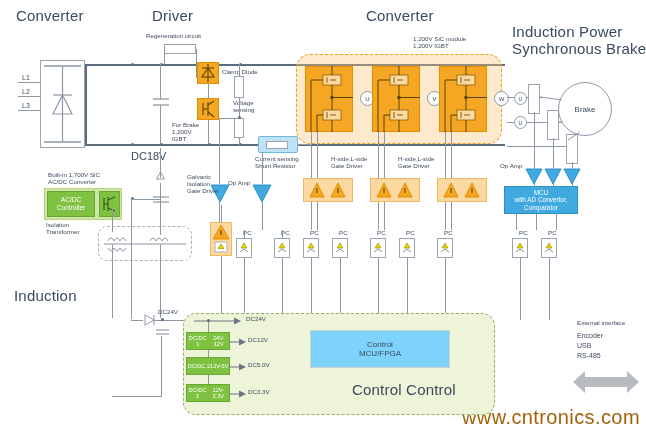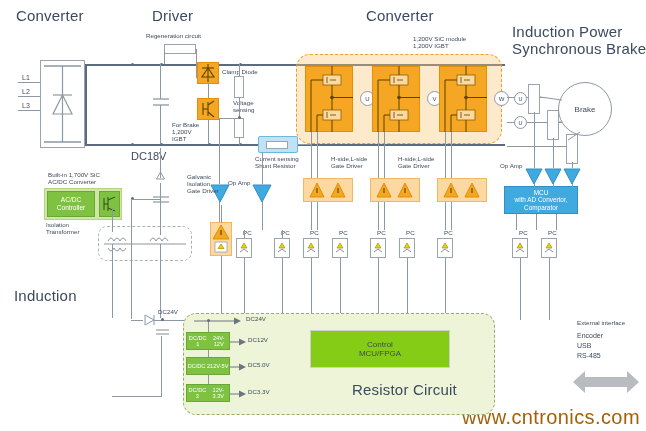--- a/index.html
+++ b/index.html
@@ -16,21 +16,21 @@
   .wv{width:1px;}
   .rail{background:#5c6b7d;height:1.6px;position:absolute;}
   .node{position:absolute;width:3.4px;height:3.4px;border-radius:50%;background:#5c6b7d;}
   .box{position:absolute;box-sizing:border-box;}
   .orange{background:#f5a623;border:1px solid #e09000;}
   .orangeSoft{background:#fbd9a0;border:1px solid #f0b860;}
   .blue{background:#3fa9e0;border:1px solid #2e90c4;}
   .blueSoft{background:#bfe3f5;border:1px solid #6ab9de;}
   .green{background:#7fc241;border:1px solid #6aa836;}
   .greenSoft{background:#cfe6a6;border:1px solid #b4d47d;}
-  .greyBox{background:#84cc16;border:1px solid #cfcfcf;}
+  .greyBox{background:#7dd3fc;border:1px solid #cfcfcf;}
   .whiteBox{background:#ffffff;border:1px solid #9aa4b0;}
   .ctext{position:absolute;display:flex;align-items:center;justify-content:center;
          text-align:center;color:#fff;line-height:1.15;}
   .dashOrange{position:absolute;border:1.6px dashed #f0a020;border-radius:14px;
               background:rgba(250,198,120,.38);box-sizing:border-box;}
   .dashGreen{position:absolute;border:1.4px dashed #9aab6e;border-radius:13px;
              background:#eef4d8;box-sizing:border-box;}
   .dashGrey{position:absolute;border:1.2px dashed #a9b0b8;border-radius:9px;
             background:transparent;box-sizing:border-box;}
   .circ{position:absolute;border:1px solid #8d98a5;border-radius:50%;
@@ -419,21 +419,21 @@
   <div class="node" style="left:161px;top:318px;"></div>
   <div class="lbl tiny" style="left:158px;top:309px;">DC24V</div>
   <svg class="abs" style="left:155px;top:326px;" width="16" height="14">
     <line x1="1" y1="4" x2="14" y2="4" stroke="#8d98a5" stroke-width="1.1"></line>
     <line x1="1" y1="8" x2="14" y2="8" stroke="#8d98a5" stroke-width="1.1"></line>
   </svg>
   <div class="wire wv" style="left:161px;top:336px;height:60px;"></div>
   <div class="wire wh" style="left:112px;top:396px;width:50px;"></div>
 
   <div class="dashGreen" style="left:183px;top:313px;width:312px;height:102px;"></div>
-  <div class="lbl sect" style="left:352px;top:382px;">Resistor Circuit</div>
+  <div class="lbl sect" style="left:352px;top:382px;">Control Control</div>
 
   <div class="box green ctext" style="left:186px;top:332px;width:44px;height:18px;font-size:5.6px;">
     <span>DC/DC 1</span>
       <br>
     <span>24V-12V</span>
   </div>
   <div class="box green ctext" style="left:186px;top:357px;width:44px;height:18px;font-size:5.6px;">
     <span>DC/DC 2</span>
       <br>
     <span>12V-5V</span>

